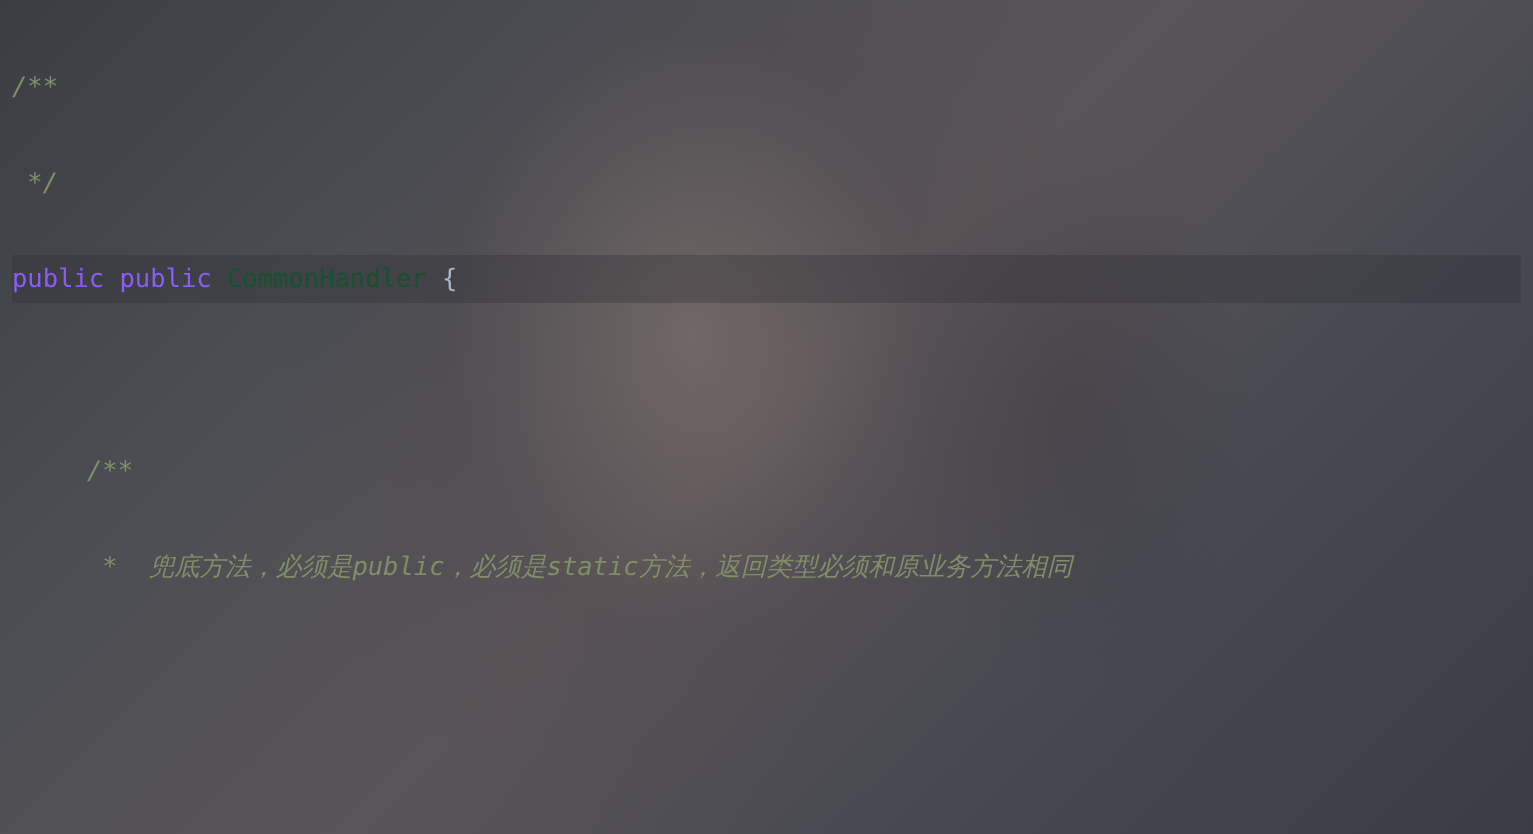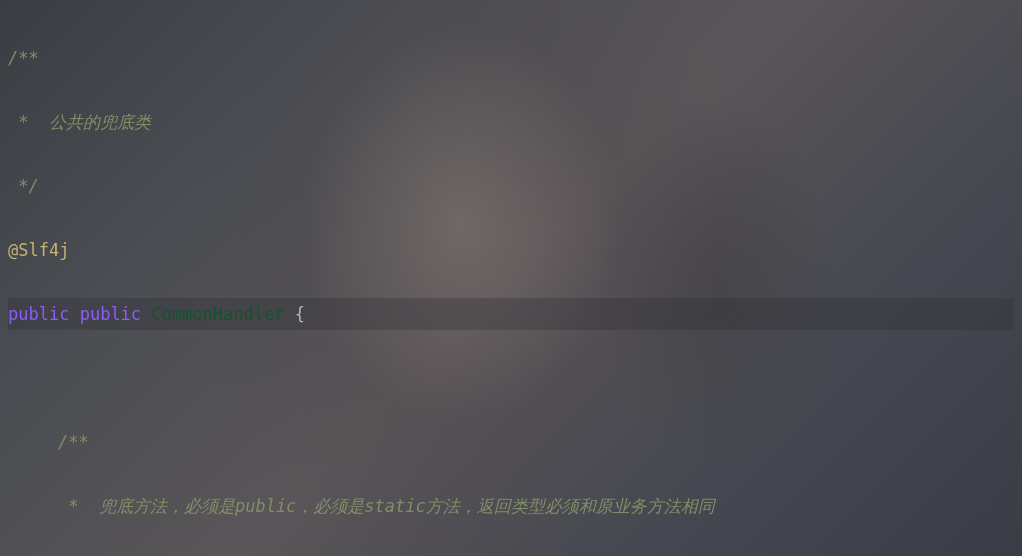--- a/index.html
+++ b/index.html
@@ -39,23 +39,21 @@
   }
   .indent1 { padding-left: 50px; }
 </style>
 </head>
 <body>
 
 <div class="bg-overlay"></div>
 
 <div class="code-container">
 <span class="line"><span class="comment">/**</span></span>
-<span class="line"><span class="comment-cn"> *  公共的兜底类</span></span>
 <span class="line"><span class="comment"> */</span></span>
-<span class="line"><span class="annotation">@Slf4j</span></span>
 <span class="line highlight-line"><span class="keyword">public</span> <span class="keyword">public</span> <span class="classname">CommonHandler</span> <span class="punct">{</span></span>
 <span class="line"> </span>
 <span class="line indent1"><span class="comment">/**</span></span>
 <span class="line indent1"><span class="comment-cn"> *  兜底方法，必须是public，必须是static方法，返回类型必须和原业务方法相同</span></span>
 <span class="line indent1"></span>
 
 
 
 
 

